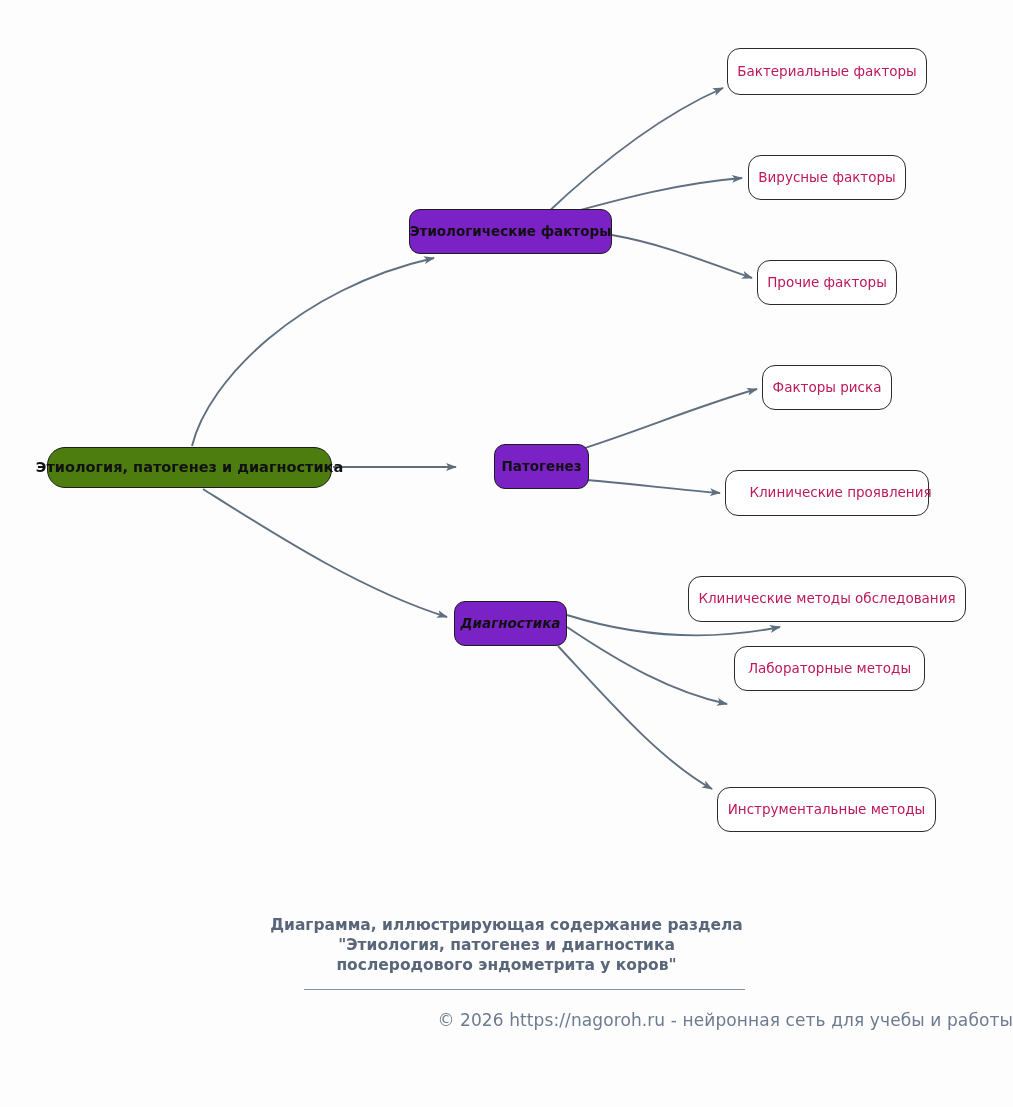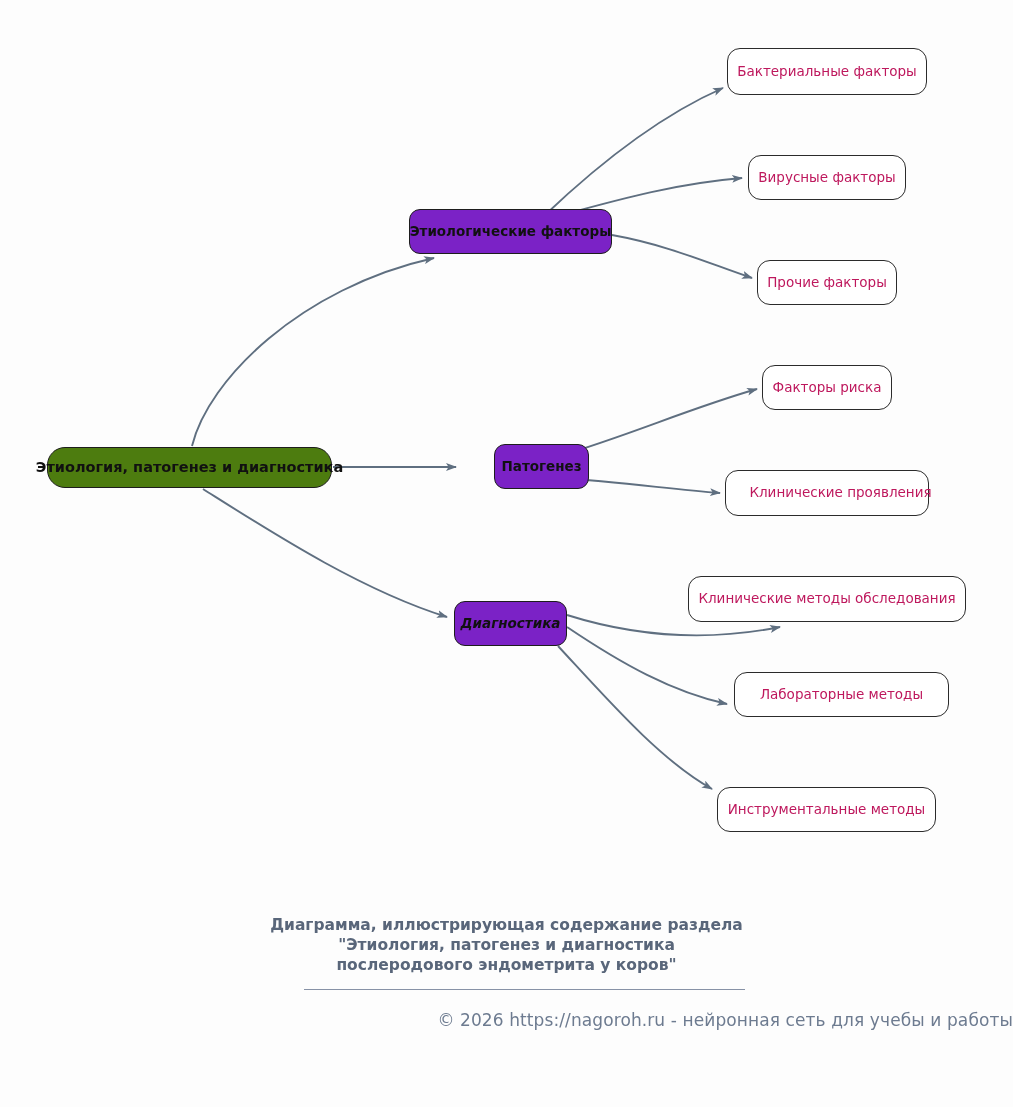--- a/index.html
+++ b/index.html
@@ -168,21 +168,21 @@
   </div>
 
   <div class="node node-leaf" style="left:725px; top:470px; width:204px; height:46px;padding-left:27px;">
     <span>Клинические проявления</span>
   </div>
 
   <div class="node node-leaf" style="left:688px; top:576px; width:278px; height:46px;">
     <span>Клинические методы обследования</span>
   </div>
 
-  <div class="node node-leaf" style="left:734px; top:672px; width:215px; height:45px;justify-content:center;">
+  <div class="node node-leaf" style="left:734px; top:646px; width:191px; height:45px;justify-content:center;">
     <span>Лабораторные методы</span>
   </div>
 
   <div class="node node-leaf" style="left:717px; top:787px; width:219px; height:45px;">
     <span>Инструментальные методы</span>
   </div>
 
   <div id="caption">
     <span class="cap-line">Диаграмма, иллюстрирующая содержание раздела</span>
     <span class="cap-line">"Этиология, патогенез и диагностика</span>

